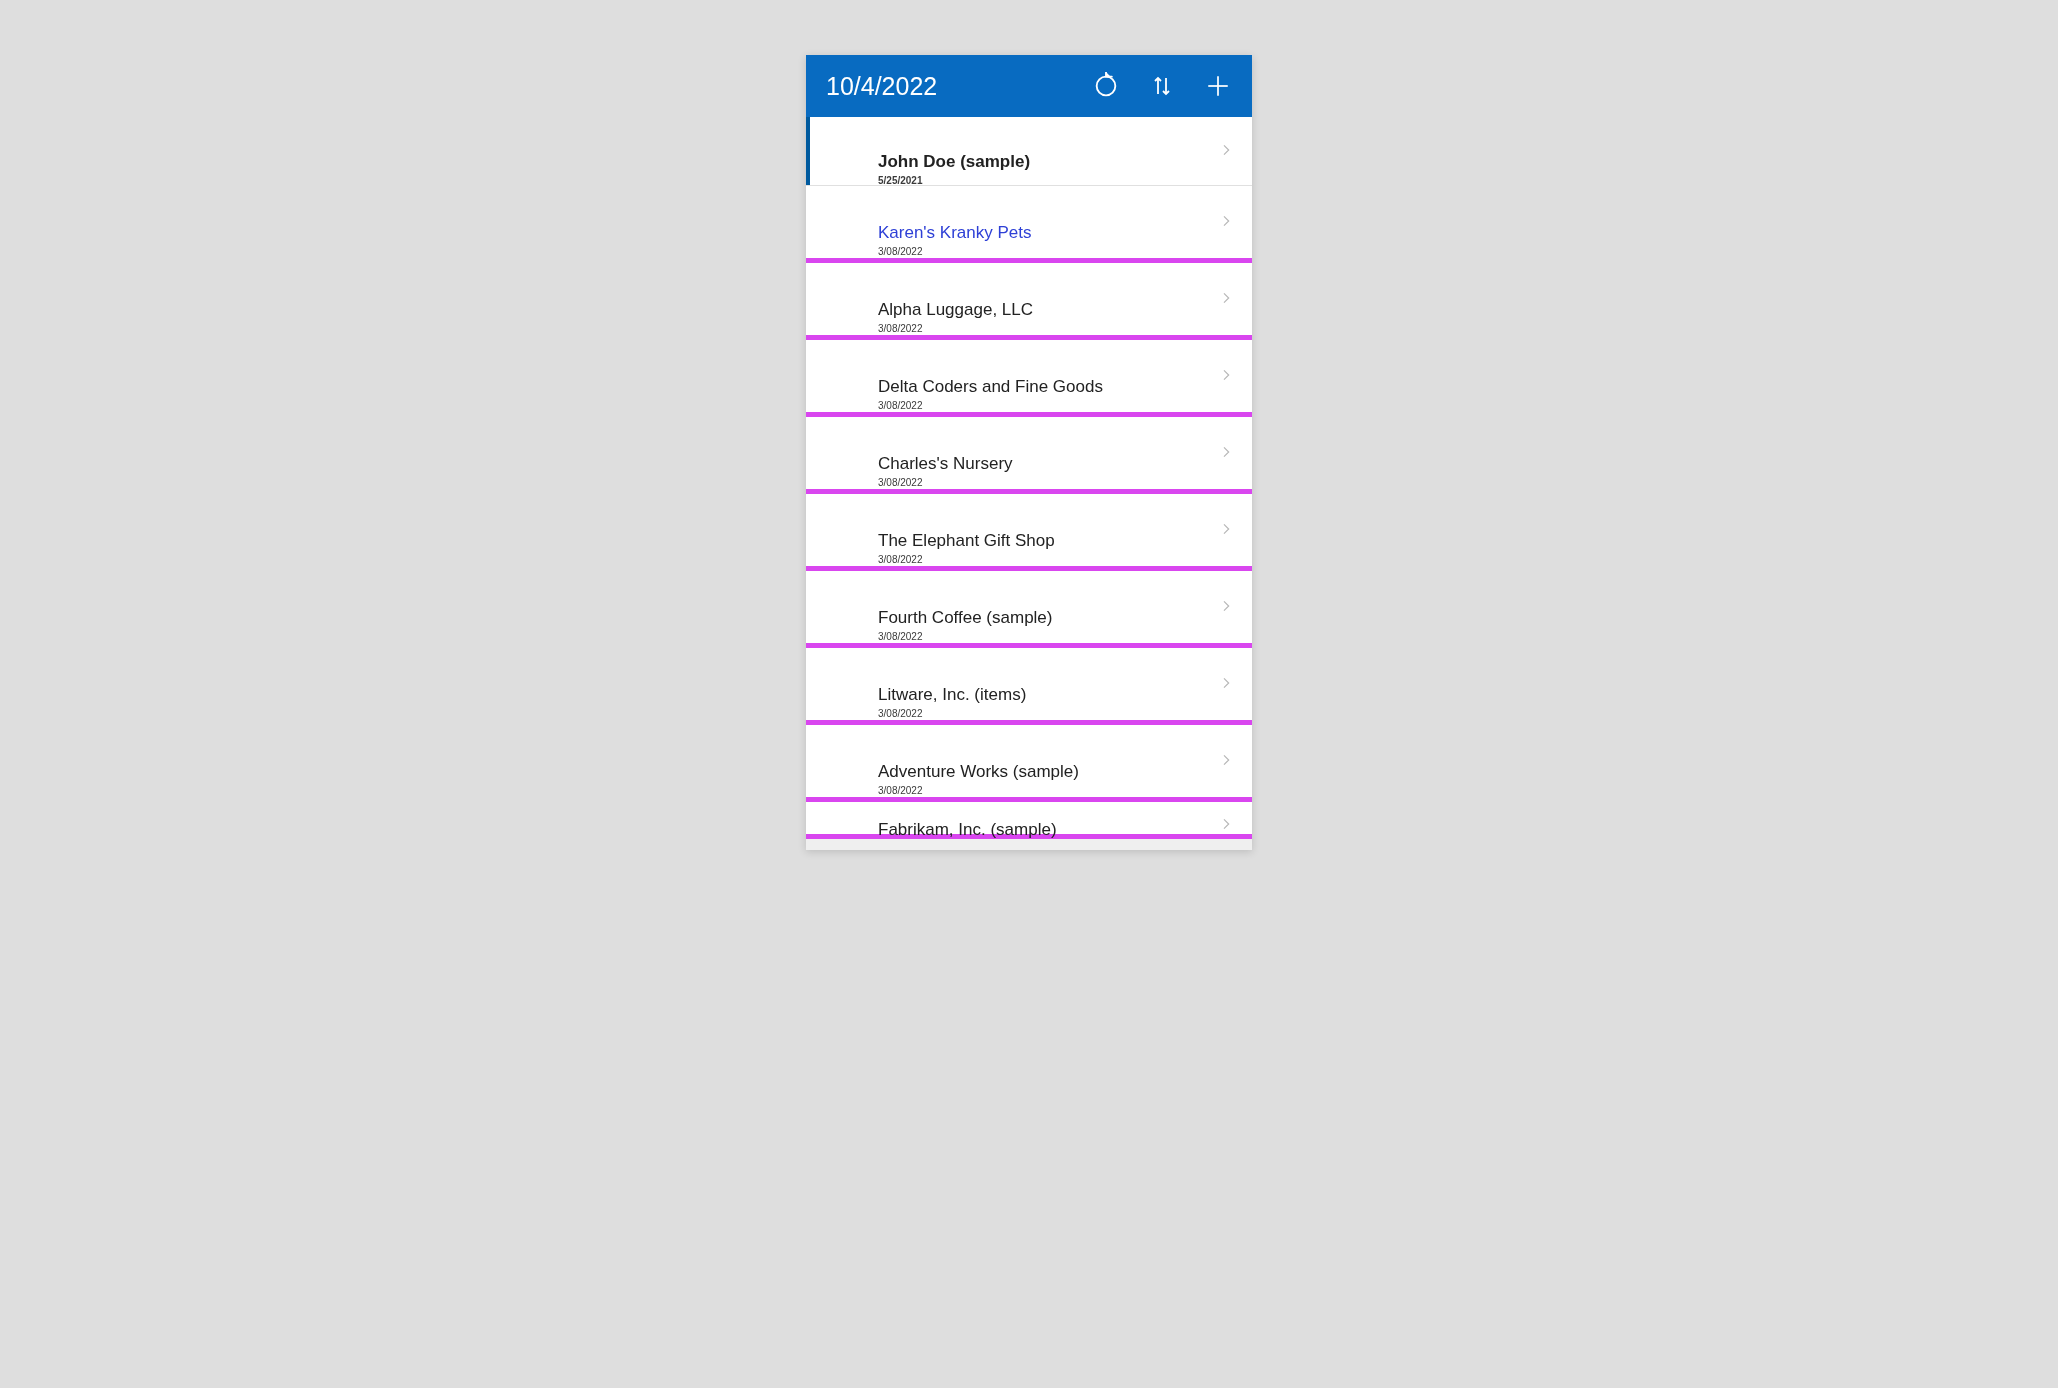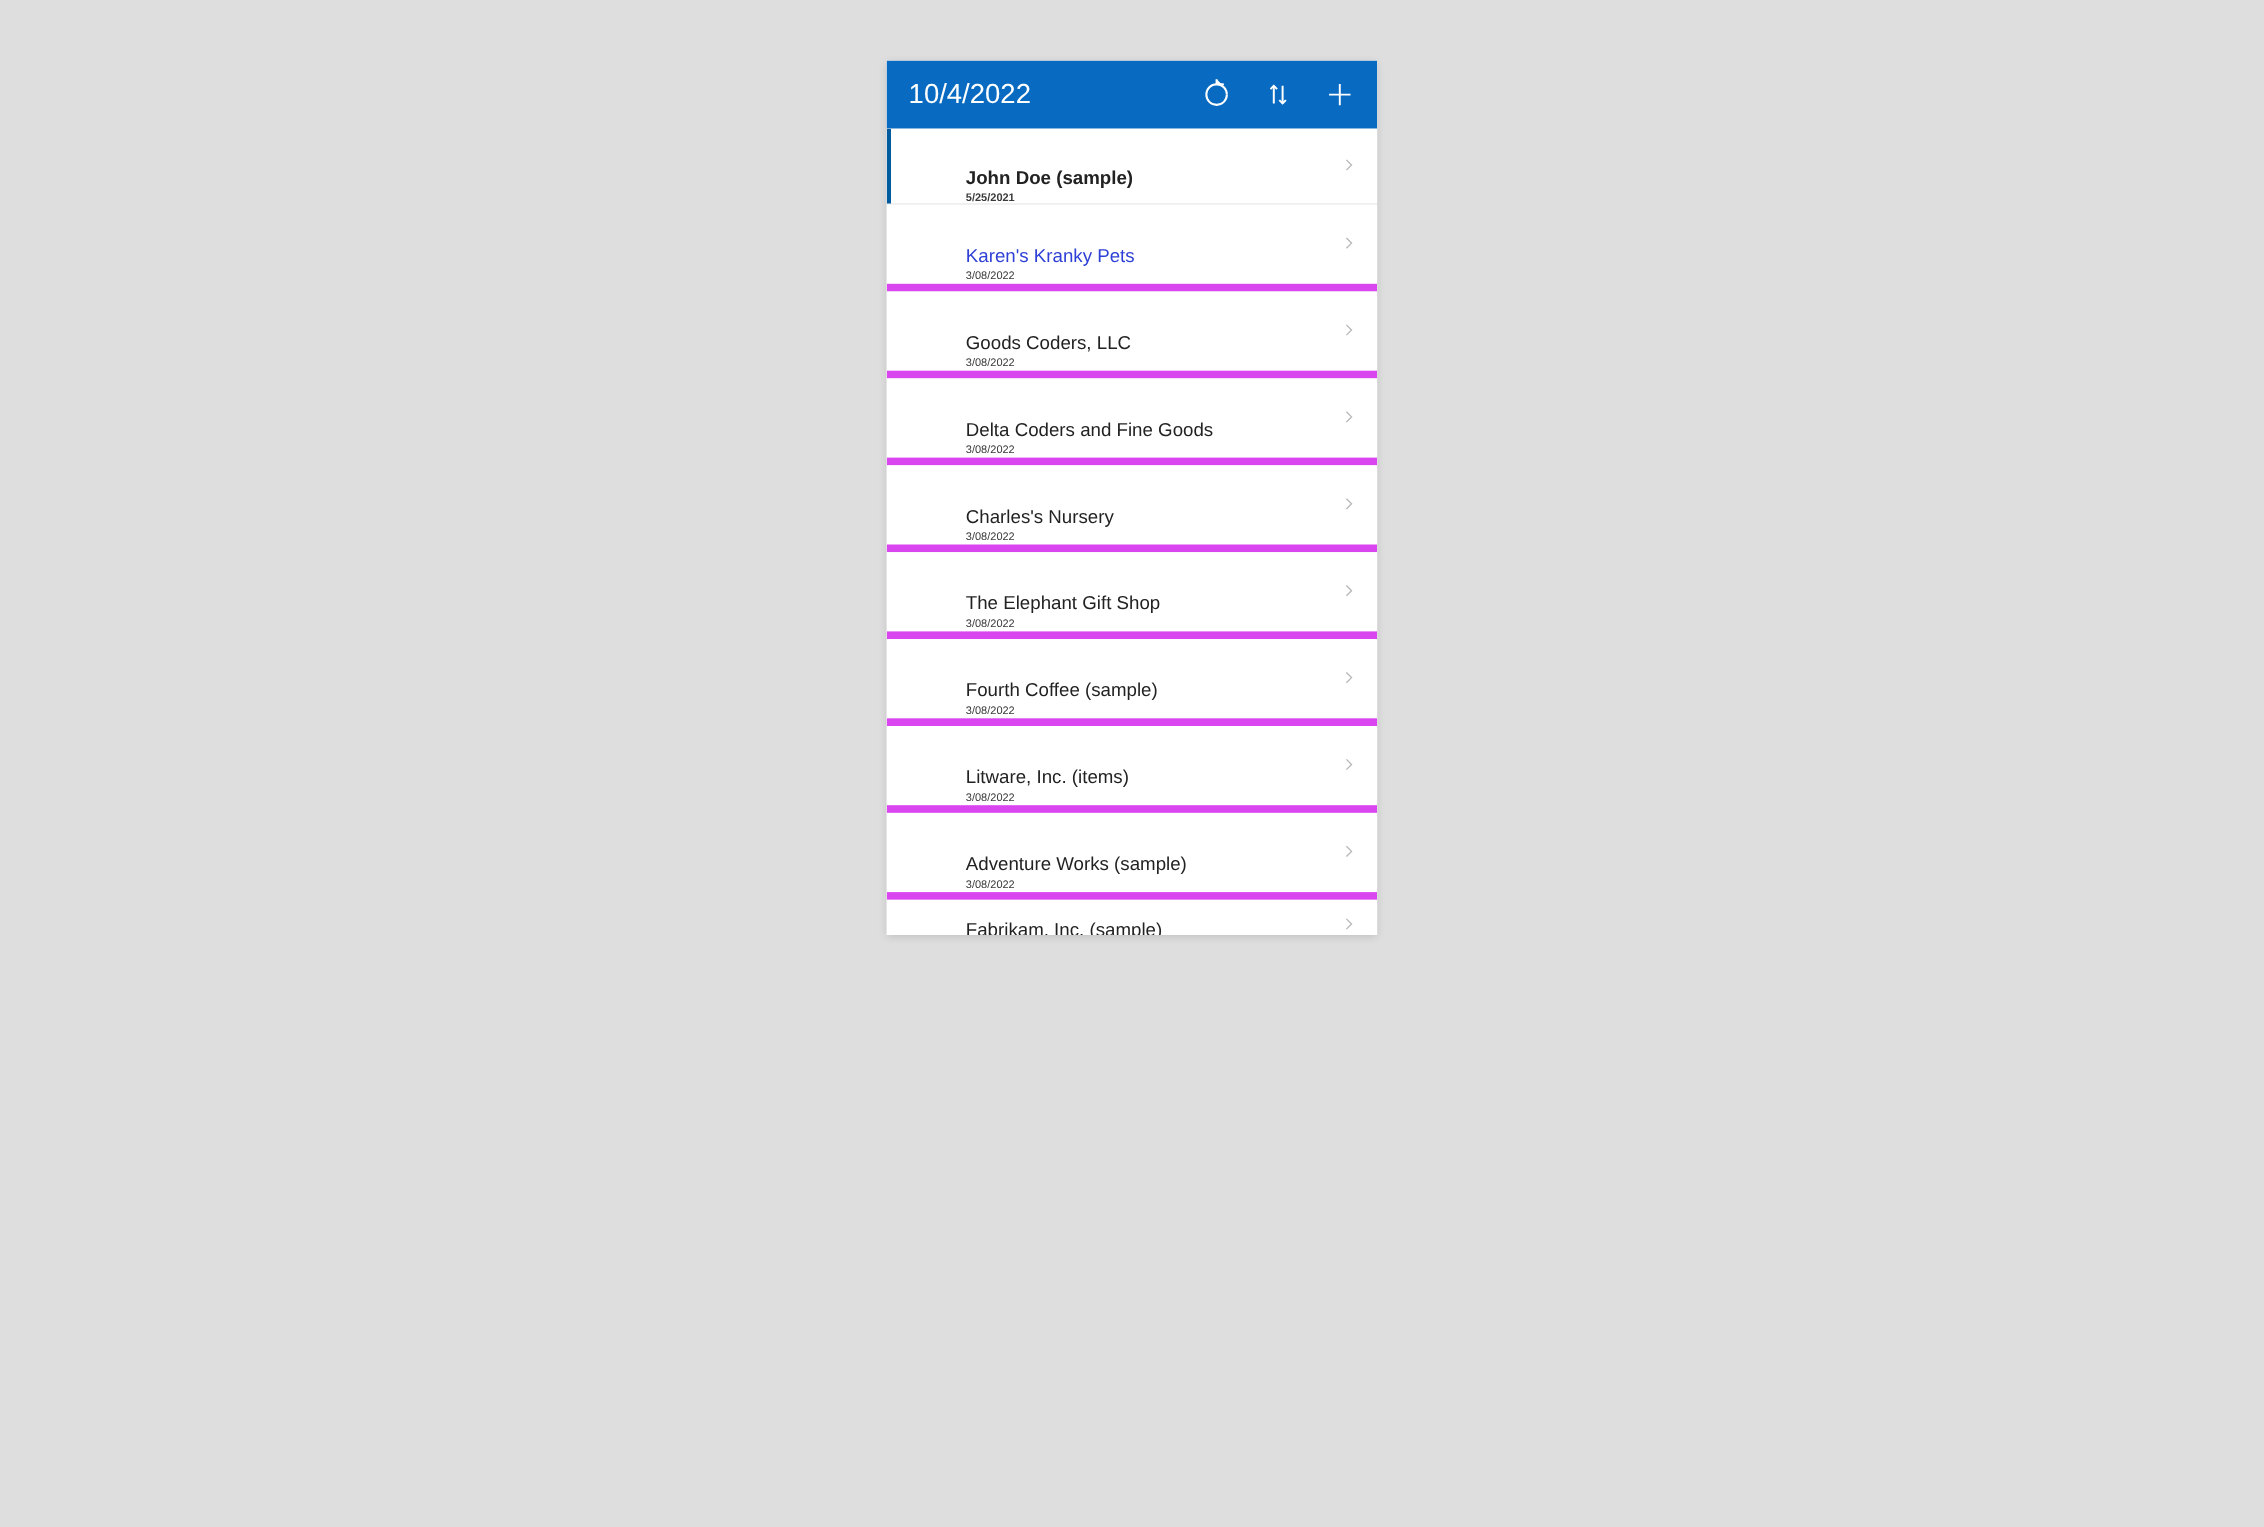--- a/index.html
+++ b/index.html
@@ -76,21 +76,21 @@
   .list{
     flex:1;
     overflow:hidden;
     background:#efefef;
   }
   .list-item{
     background:#fff;
     height:72px;
     display:flex;
     align-items:center;
-    border-bottom:7px solid #d946ef;
+    border-bottom:5px solid #d946ef;
     padding:0 16px 0 72px;
     position:relative;
     cursor:pointer;
   }
   .list-item.selected{
     height:68px;
     border-bottom:1px solid #e0e0e0;
   }
   .list-item.selected::before{
     content:"";
@@ -176,21 +176,21 @@
         <div class="item-text">
           <div class="item-title link">Karen's Kranky Pets</div>
           <div class="item-sub">3/08/2022</div>
         </div>
         <div class="chevron"><svg viewBox="0 0 24 24" width="16" height="16" stroke-width="1.8">
             <polyline points="9,5 16,12 9,19"></polyline>
           </svg></div>
       </div>
       <div class="list-item">
         <div class="item-text">
-          <div class="item-title">Goods Coders, LLC</div>
+          <div class="item-title">Alpha Luggage, LLC</div>
           <div class="item-sub">3/08/2022</div>
         </div>
         <div class="chevron"><svg viewBox="0 0 24 24" width="16" height="16" stroke-width="1.8">
             <polyline points="9,5 16,12 9,19"></polyline>
           </svg></div>
       </div>
       <div class="list-item">
         <div class="item-text">
           <div class="item-title">Delta Coders and Fine Goods</div>
           <div class="item-sub">3/08/2022</div>

